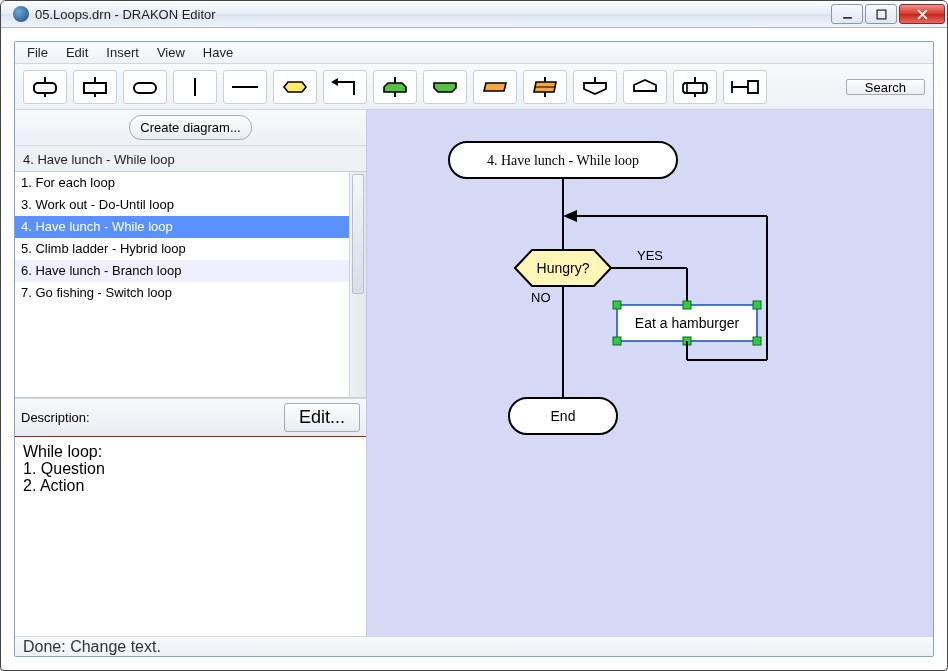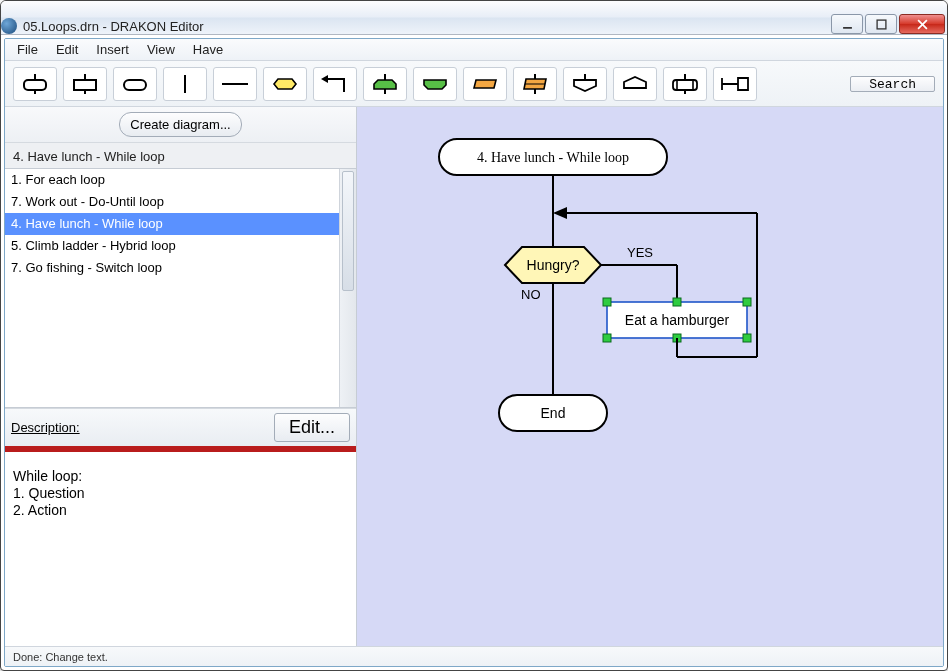--- a/index.html
+++ b/index.html
@@ -1,48 +1,48 @@
 <!DOCTYPE html>
 <html><head>
 <meta charset="utf-8">
 <style>
 * { box-sizing: border-box; margin: 0; padding: 0; }
 body { font-family: "Segoe UI", Tahoma, sans-serif; font-size: 12px; background: #fff; overflow: hidden; }
 .window { width: 948px; height: 671px; border: 1px solid #444; border-radius: 6px 6px 4px 4px; overflow: hidden; display: flex; flex-direction: column; background: #fff; box-shadow: 0 3px 8px rgba(0,0,0,.3); }
-.titlebar { height: 34px; background: linear-gradient(#fdfdfe,#e8eef7 48%,#dbe5f1 52%,#eef3fa); display: flex; align-items: flex-end; padding: 0 2px 0 0; border-bottom: 1px solid #b0b7c2; }
+.titlebar { height: 27px; background: linear-gradient(#fdfdfe,#e8eef7 48%,#dbe5f1 52%,#eef3fa); display: flex; align-items: center; padding: 0 2px 0 12px; border-bottom: 1px solid #b0b7c2; }
 .titlebar .appicon { width:16px; height:16px; margin-right:6px; border-radius:50%; background: radial-gradient(circle at 35% 35%, #6ea7d8, #1b4a7a); }
 .titlebar .title { flex:1; font-size:13px; color:#222; }
 .winbtns { display:flex; gap:0; }
 .winbtn { width:32px; height:20px; border:1px solid #8a97a8; background:linear-gradient(#f6f9fc,#dfe7f1); border-radius:3px; margin-left:2px; display:flex; align-items:center; justify-content:center; font-size:11px; color:#333; }
 .winbtn.close { background:linear-gradient(#f08f8f,#d63c2e 48%,#c7281a 52%,#e56a5f); color:#fff; border-color:#8b2c23; width:46px; }
 .winbtn svg { width:11px; height:11px; }
-.content-frame { flex:1; border:1px solid #7ea8c8; margin:3px; border-radius:2px; display:flex; flex-direction:column; background:#fff; overflow:hidden; }
+.content-frame { flex:1; border:1px solid #7ea8c8; margin:13px; border-radius:2px; display:flex; flex-direction:column; background:#fff; overflow:hidden; }
 .menubar { height:22px; background:linear-gradient(#fafbfd,#eef2f7); border-bottom:1px solid #d0d6de; display:flex; align-items:center; padding:0 4px; gap:2px; }
 .menuitem { padding:2px 8px; font-size:13px; color:#222; }
 .toolbar { height:46px; background:linear-gradient(#f7f9fb,#eef2f6); border-bottom:1px solid #d0d6de; display:flex; align-items:center; padding:4px 8px; gap:6px; }
 .toolbtn { width:44px; height:34px; border:1px solid #c8cfd8; background:#fff; border-radius:3px; display:flex; align-items:center; justify-content:center; }
-.searchbtn { margin-left:auto; height:16px; padding:0 18px; border:1px solid #a3acb8; background:linear-gradient(#fdfdfe,#ebeef3); border-radius:2px; font-size:13px;font-family:Liberation Mono, monospace; }
+.searchbtn { margin-left:auto; height:16px; padding:0 18px; border:1px solid #a3acb8; background:linear-gradient(#fdfdfe,#ebeef3); border-radius:2px; font-size:13px; }
 .body { flex:1; display:flex; overflow:hidden; }
 .sidebar { width:352px; display:flex; flex-direction:column; border-right:1px solid #c6ccd4; background:#eef0f3; }
 .create-row { height:36px; display:flex; align-items:center; justify-content:center; border-bottom:1px solid #d5dae0; background:linear-gradient(#f8f9fb,#edf0f4); }
 .createbtn { padding:4px 10px; border:1px solid #a3acb8; background:linear-gradient(#fdfdfe,#e8ecf1); border-radius:12px; font-size:13px; }
 .current-title { padding:6px 8px 4px; font-size:13px; color:#222; background:#eef0f3; }
 .listwrap { flex:1; display:flex; background:#fff; border-top:1px solid #c6ccd4; border-bottom:1px solid #c6ccd4; }
 .list { flex:1; overflow:auto; }
 .listrow { padding:3px 6px; font-size:13px; line-height:16px; cursor:default; }
 .listrow.alt { background:#efefff; }
 .listrow.selected { background:#5a91ff; color:#fff; }
 .listscroll { width:17px; background:linear-gradient(to right,#eef1f5,#e3e7ec); border-left:1px solid #cfd4db; position:relative; }
 .scrollthumb { position:absolute; top:2px; left:2px; right:2px; height:120px; background:linear-gradient(#f3f6fa,#d7dee7); border:1px solid #b7c0cb; border-radius:2px; }
 .desc-hdr { display:flex; align-items:center; padding:4px 6px; background:linear-gradient(#f7f9fb,#e9edf2); border-top:1px solid #d5dae0; }
-.desc-hdr .lbl { flex:1; font-size:13px;text-decoration:underline; }
+.desc-hdr .lbl { flex:1; font-size:13px; }
 .editbtn { padding:3px 14px; border:1px solid #a3acb8; background:linear-gradient(#fdfdfe,#e8ecf1); border-radius:3px; font-size:18px; }
-.desc-text { flex:0 0 200px; background:#fff; padding:16px 8px; font-size:14px; line-height:17px; overflow:auto; border-top:6px solid #b91c1c; }
+.desc-text { flex:0 0 200px; background:#fff; padding:6px 8px; font-size:16px; line-height:17px; overflow:auto; border-top:1px solid #b91c1c; }
 .canvas { flex:1; background:#d6d9f6; position:relative; overflow:hidden; }
-.statusbar { height:20px; border-top:1px solid #d0d6de; background:linear-gradient(#f7f9fb,#eef2f6); display:flex; align-items:center; padding:0 8px; font-size:11px; color:#333; }
+.statusbar { height:20px; border-top:1px solid #d0d6de; background:linear-gradient(#f7f9fb,#eef2f6); display:flex; align-items:center; padding:0 8px; font-size:16px; color:#333; }
 svg.diagram { position:absolute; top:0; left:0; }
 </style>
 </head>
 <body>
 
 <div class="window">
 
   <div class="titlebar">
     <div class="appicon"></div>
     <div class="title">05.Loops.drn - DRAKON Editor</div>
@@ -173,23 +173,24 @@
     <div class="body">
 
       <div class="sidebar">
         <div class="create-row">
           <button class="createbtn">Create diagram...</button>
         </div>
         <div class="current-title">4. Have lunch - While loop</div>
         <div class="listwrap">
           <div class="list">
             <div class="listrow">1. For each loop</div>
-            <div class="listrow">7. Work out - Do-Until loop</div>
+            <div class="listrow">3. Work out - Do-Until loop</div>
             <div class="listrow alt selected">4. Have lunch - While loop</div>
             <div class="listrow">5. Climb ladder - Hybrid loop</div>
+            <div class="listrow alt">6. Have lunch - Branch loop</div>
             <div class="listrow">7. Go fishing - Switch loop</div>
           </div>
           <div class="listscroll">
               <div class="scrollthumb"></div>
             </div>
         </div>
         <div class="desc-hdr">
           <div class="lbl">Description:</div>
           <button class="editbtn">Edit...</button>
         </div>

